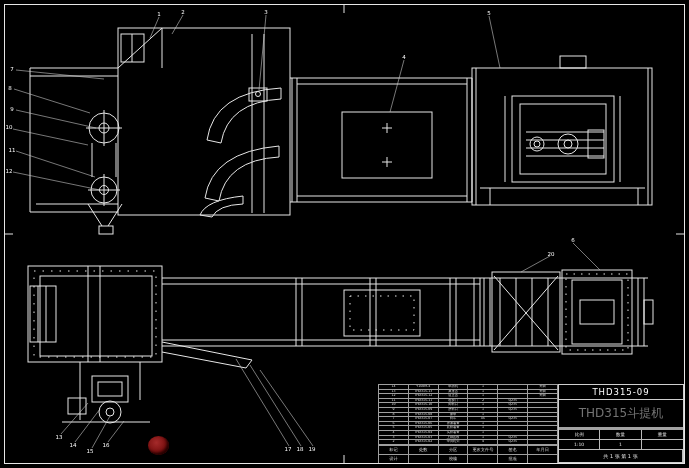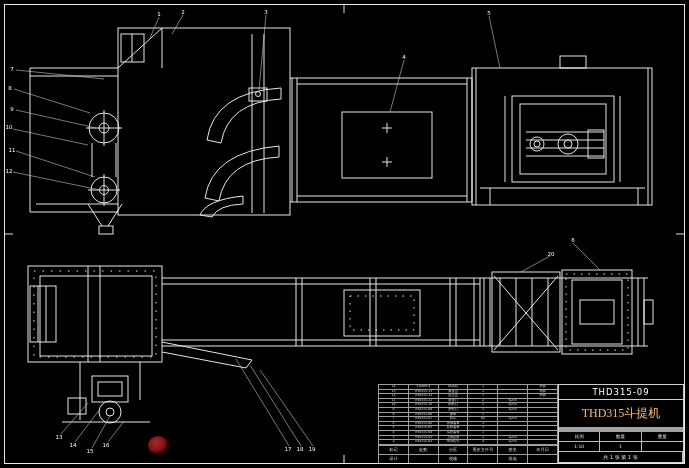--- a/index.html
+++ b/index.html
@@ -20,21 +20,21 @@
   table{border-collapse:collapse;table-layout:fixed;width:100%;}
   .bom td{border:0.5px solid #9f9f9f;height:3.6px;padding:0;font-size:3.2px;line-height:3.6px;
           text-align:center;white-space:nowrap;overflow:hidden;color:#ddd;}
   .sig{height:18px;overflow:hidden;}
   .sig td{border:0.5px solid #9f9f9f;height:8px;padding:0;font-size:4.2px;line-height:8px;
           text-align:center;white-space:nowrap;overflow:hidden;color:#ddd;}
   .tblock{width:126px;border:1px solid #cfcfcf;display:flex;flex-direction:column;box-sizing:border-box;}
   .tb-no{height:14px;display:flex;align-items:center;justify-content:center;
          font-size:8.5px;letter-spacing:1px;border-bottom:1px solid #cfcfcf;color:#fff;}
   .tb-title{height:27px;display:flex;align-items:center;justify-content:center;
-            font-size:12px;border-bottom:5px solid #a3a3a3;color:#fdba74;font-family:Liberation Serif, serif;}
+            font-size:12px;border-bottom:3px solid #a3a3a3;color:#737373;}
   .tb-grid{flex:1;display:grid;grid-template-columns:repeat(3,1fr);grid-template-rows:10px 10px 1fr;}
   .gcell{border-right:1px solid #bbb;border-bottom:1px solid #bbb;display:flex;align-items:center;
          justify-content:center;font-size:4.5px;overflow:hidden;}
   .gcell:nth-child(3n){border-right:none;}
   .gspan{grid-column:1/4;font-size:5px;border-bottom:none;}
 </style>
 </head>
 <body>
 
 <div class="canvas">

